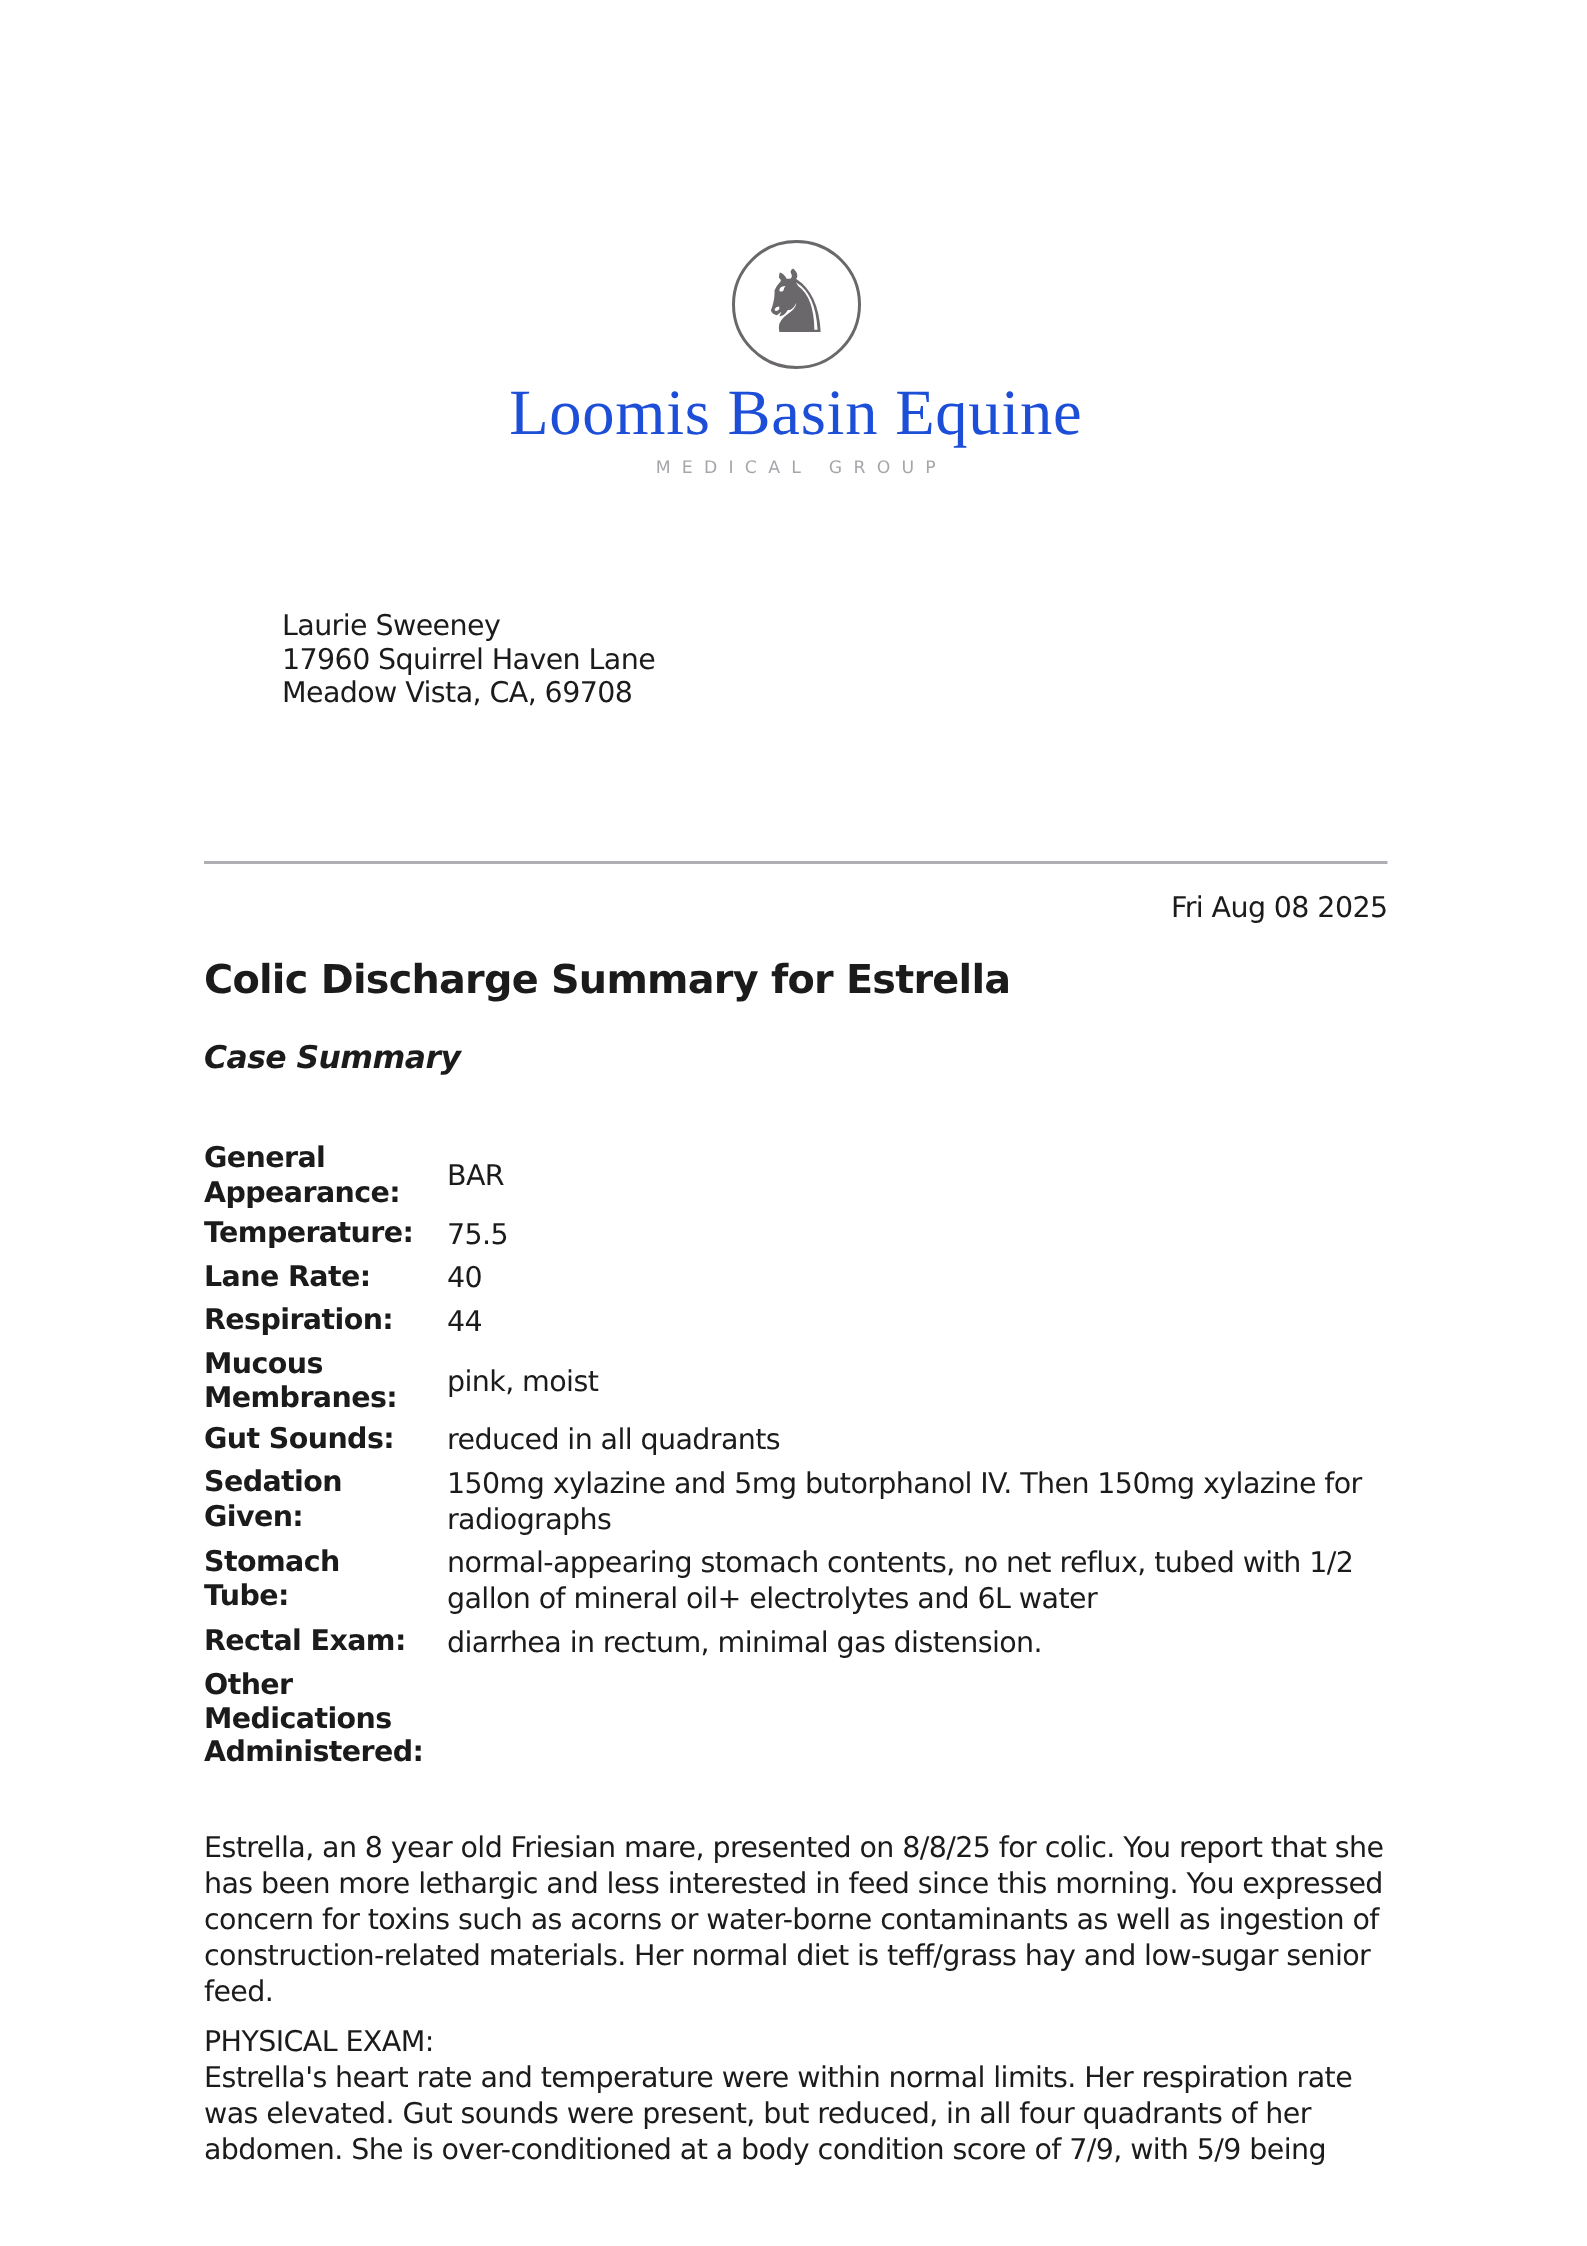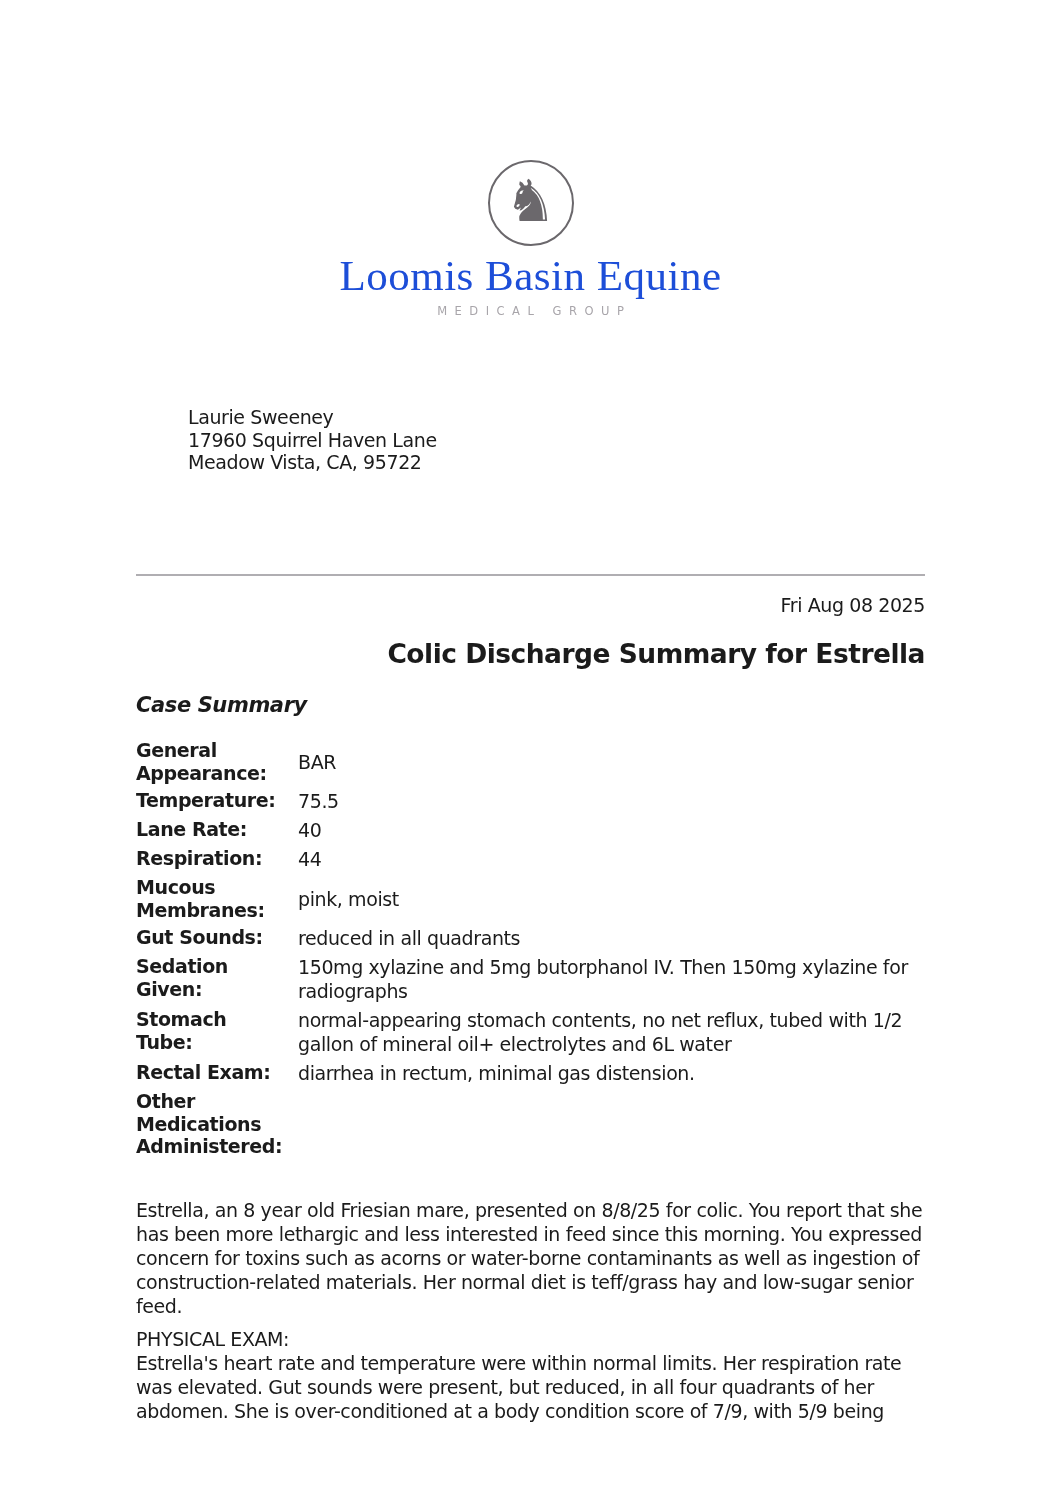--- a/index.html
+++ b/index.html
@@ -39,27 +39,27 @@
 
   
   .address { margin: 88px 0 0 52px; font-size: 19px; line-height: 22.5px; }
 
   
   .rule { border: 0; border-top: 2px solid #b0aeb2; margin: 100px 0 0 0; }
   .date { margin-top: 18px; text-align: right; font-size: 19px; }
 
   
   .title {
-    margin: 22px 0 0 0; text-align: right;
+    margin: 22px 0 0 0; text-align: left;
     font-size: 26.5px; font-weight: bold; letter-spacing: -0.5px;
   }
   .section-heading { margin: 24px 0 0 0; font-size: 21px; font-weight: bold; font-style: italic; }
 
   
-  .cs-table { margin-top: 20px; }
+  .cs-table { margin-top: 42px; }
   .cs-row { display: flex; padding: 2.5px 0; }
   .cs-label {
     flex: 0 0 162px; width: 162px;
     font-weight: bold; font-size: 19px; line-height: 22.5px;
     white-space: pre-line;
   }
   .cs-value { flex: 1; font-size: 19px; line-height: 24px; align-self: center; }
 
   
   .para { font-size: 19px; line-height: 24px; }
@@ -76,21 +76,21 @@
     <div class="logo-circle">
       <span class="horse-glyph">♞</span>
     </div>
     <div class="org-name">Loomis Basin Equine</div>
     <div class="org-subtitle">MEDICAL GROUP</div>
   </header>
 
   <div class="address">
     <div>Laurie Sweeney</div>
     <div>17960 Squirrel Haven Lane</div>
-    <div>Meadow Vista, CA, 95722</div>
+    <div>Meadow Vista, CA, 69708</div>
   </div>
 
   <hr class="rule">
 
   <div class="date">Fri Aug 08 2025</div>
 
   <h1 class="title">Colic Discharge Summary for Estrella</h1>
 
   <h2 class="section-heading">Case Summary</h2>
 

